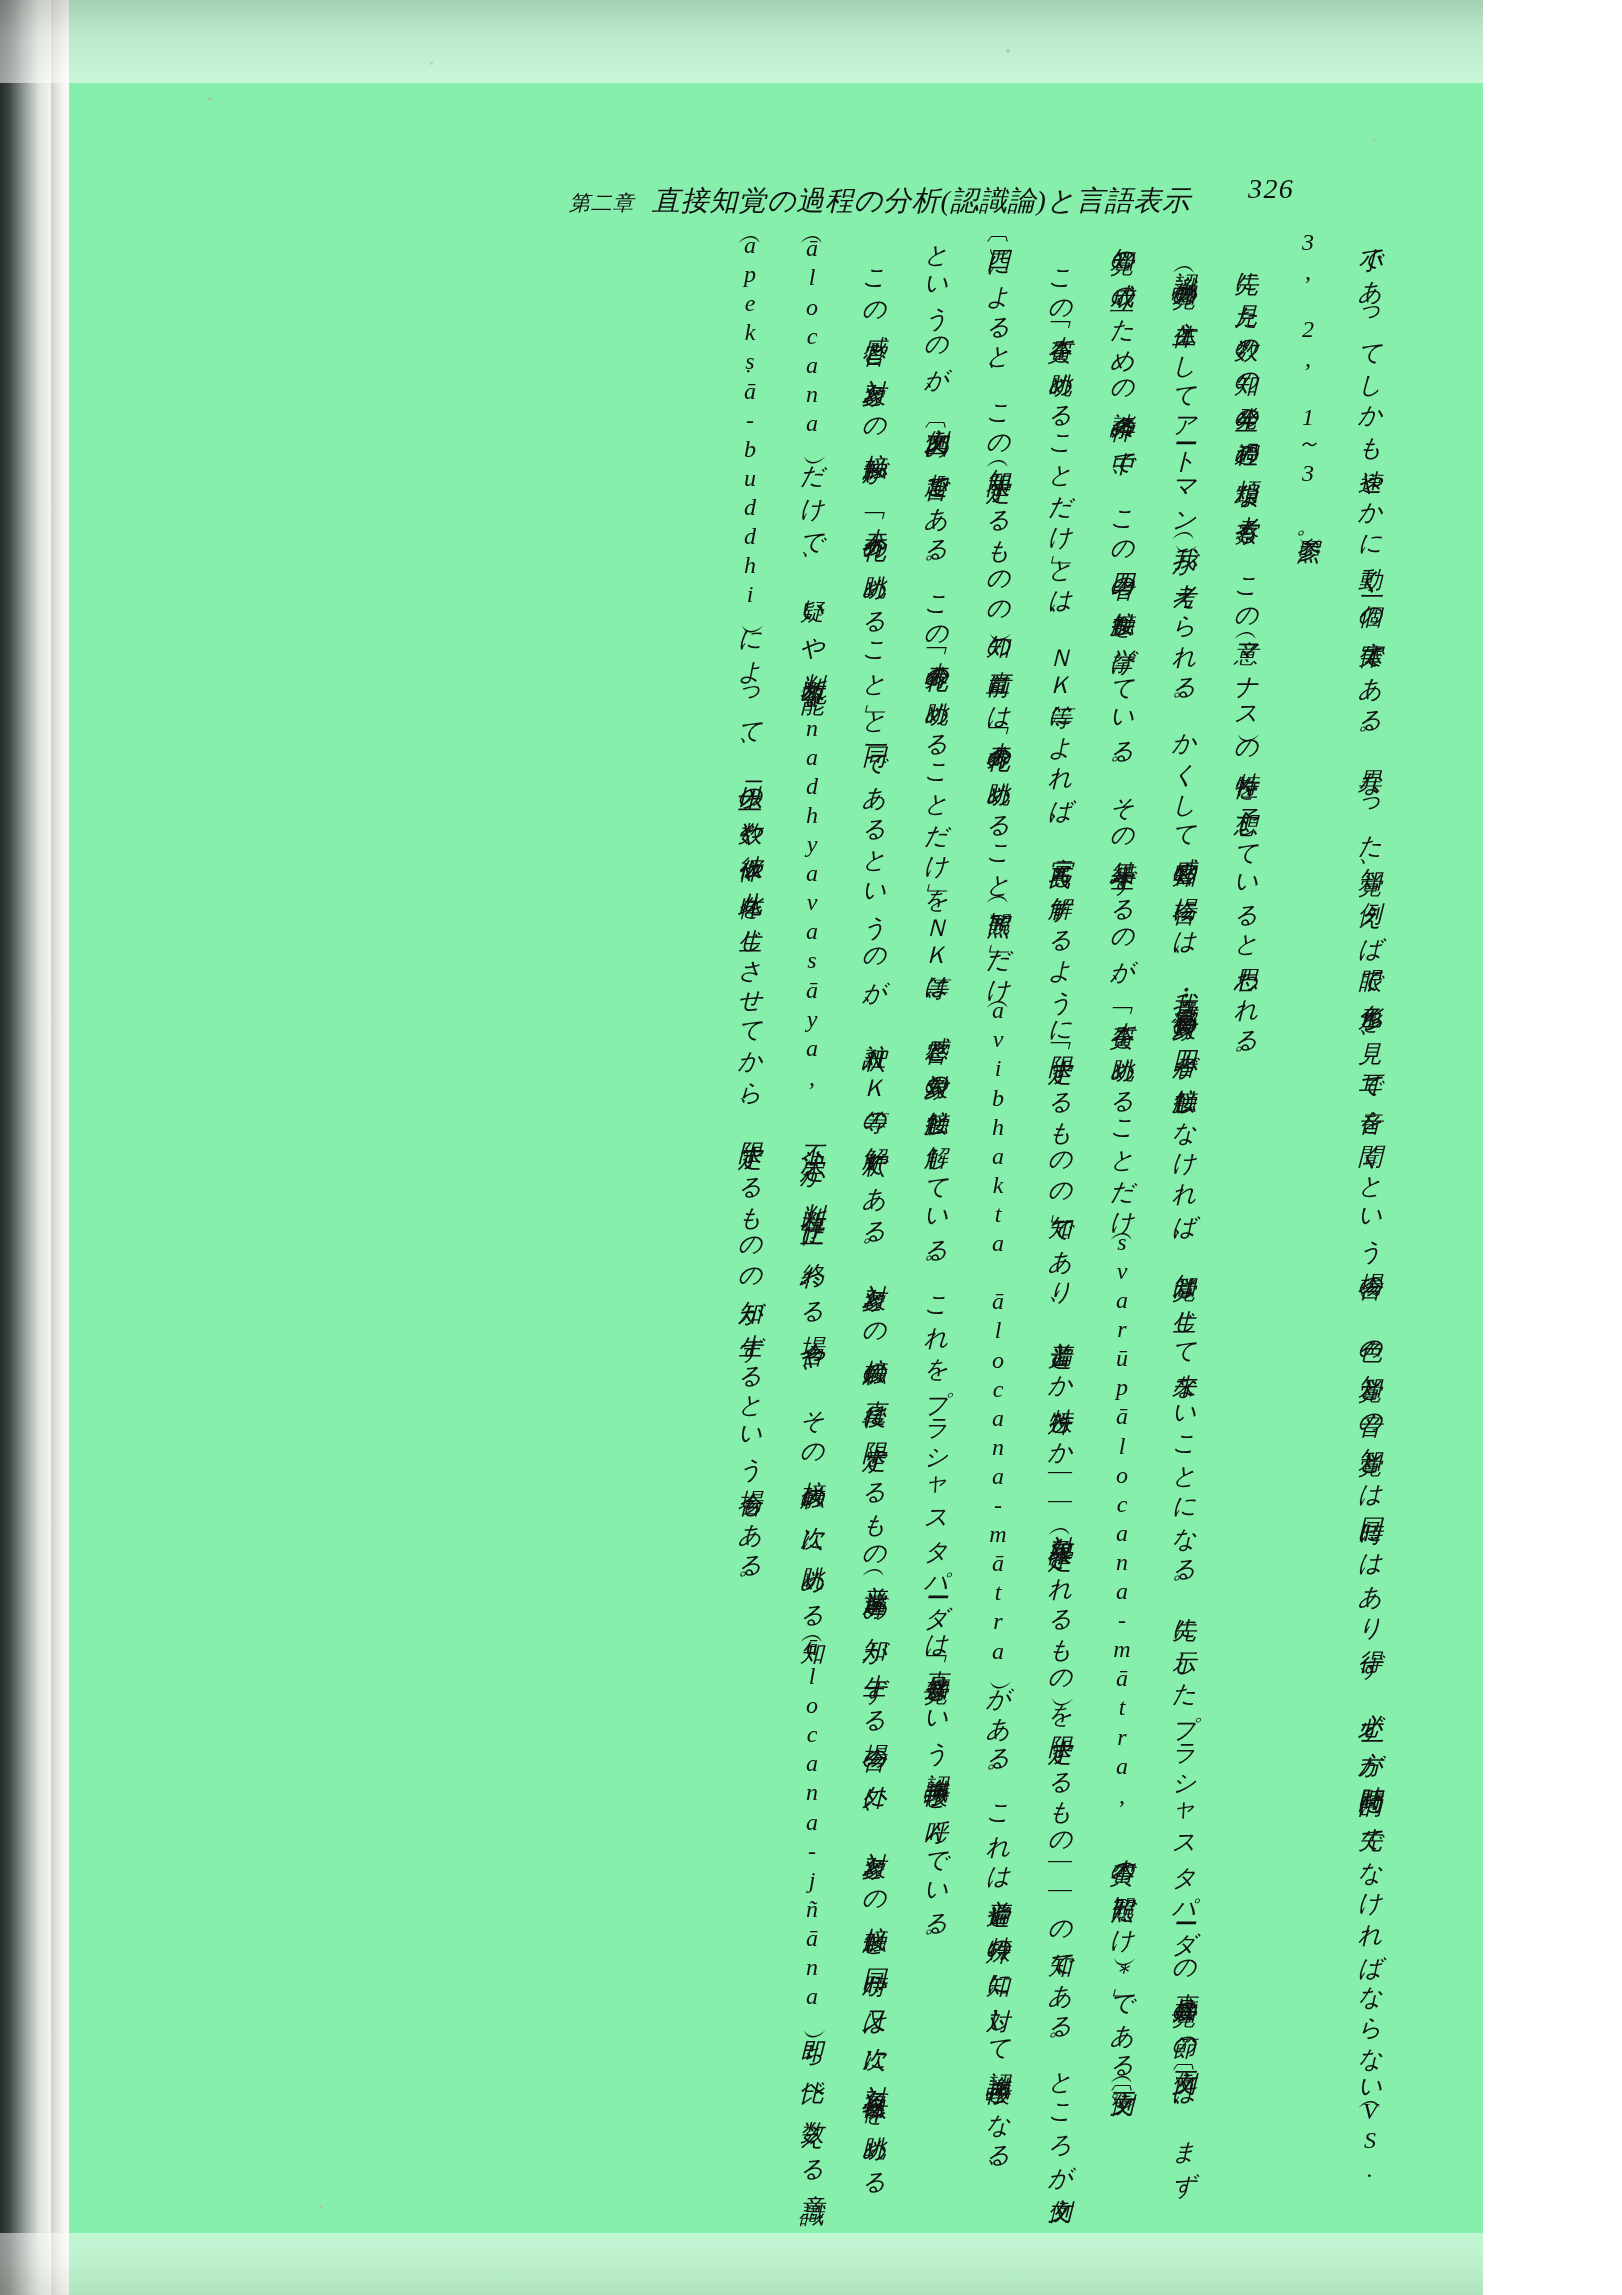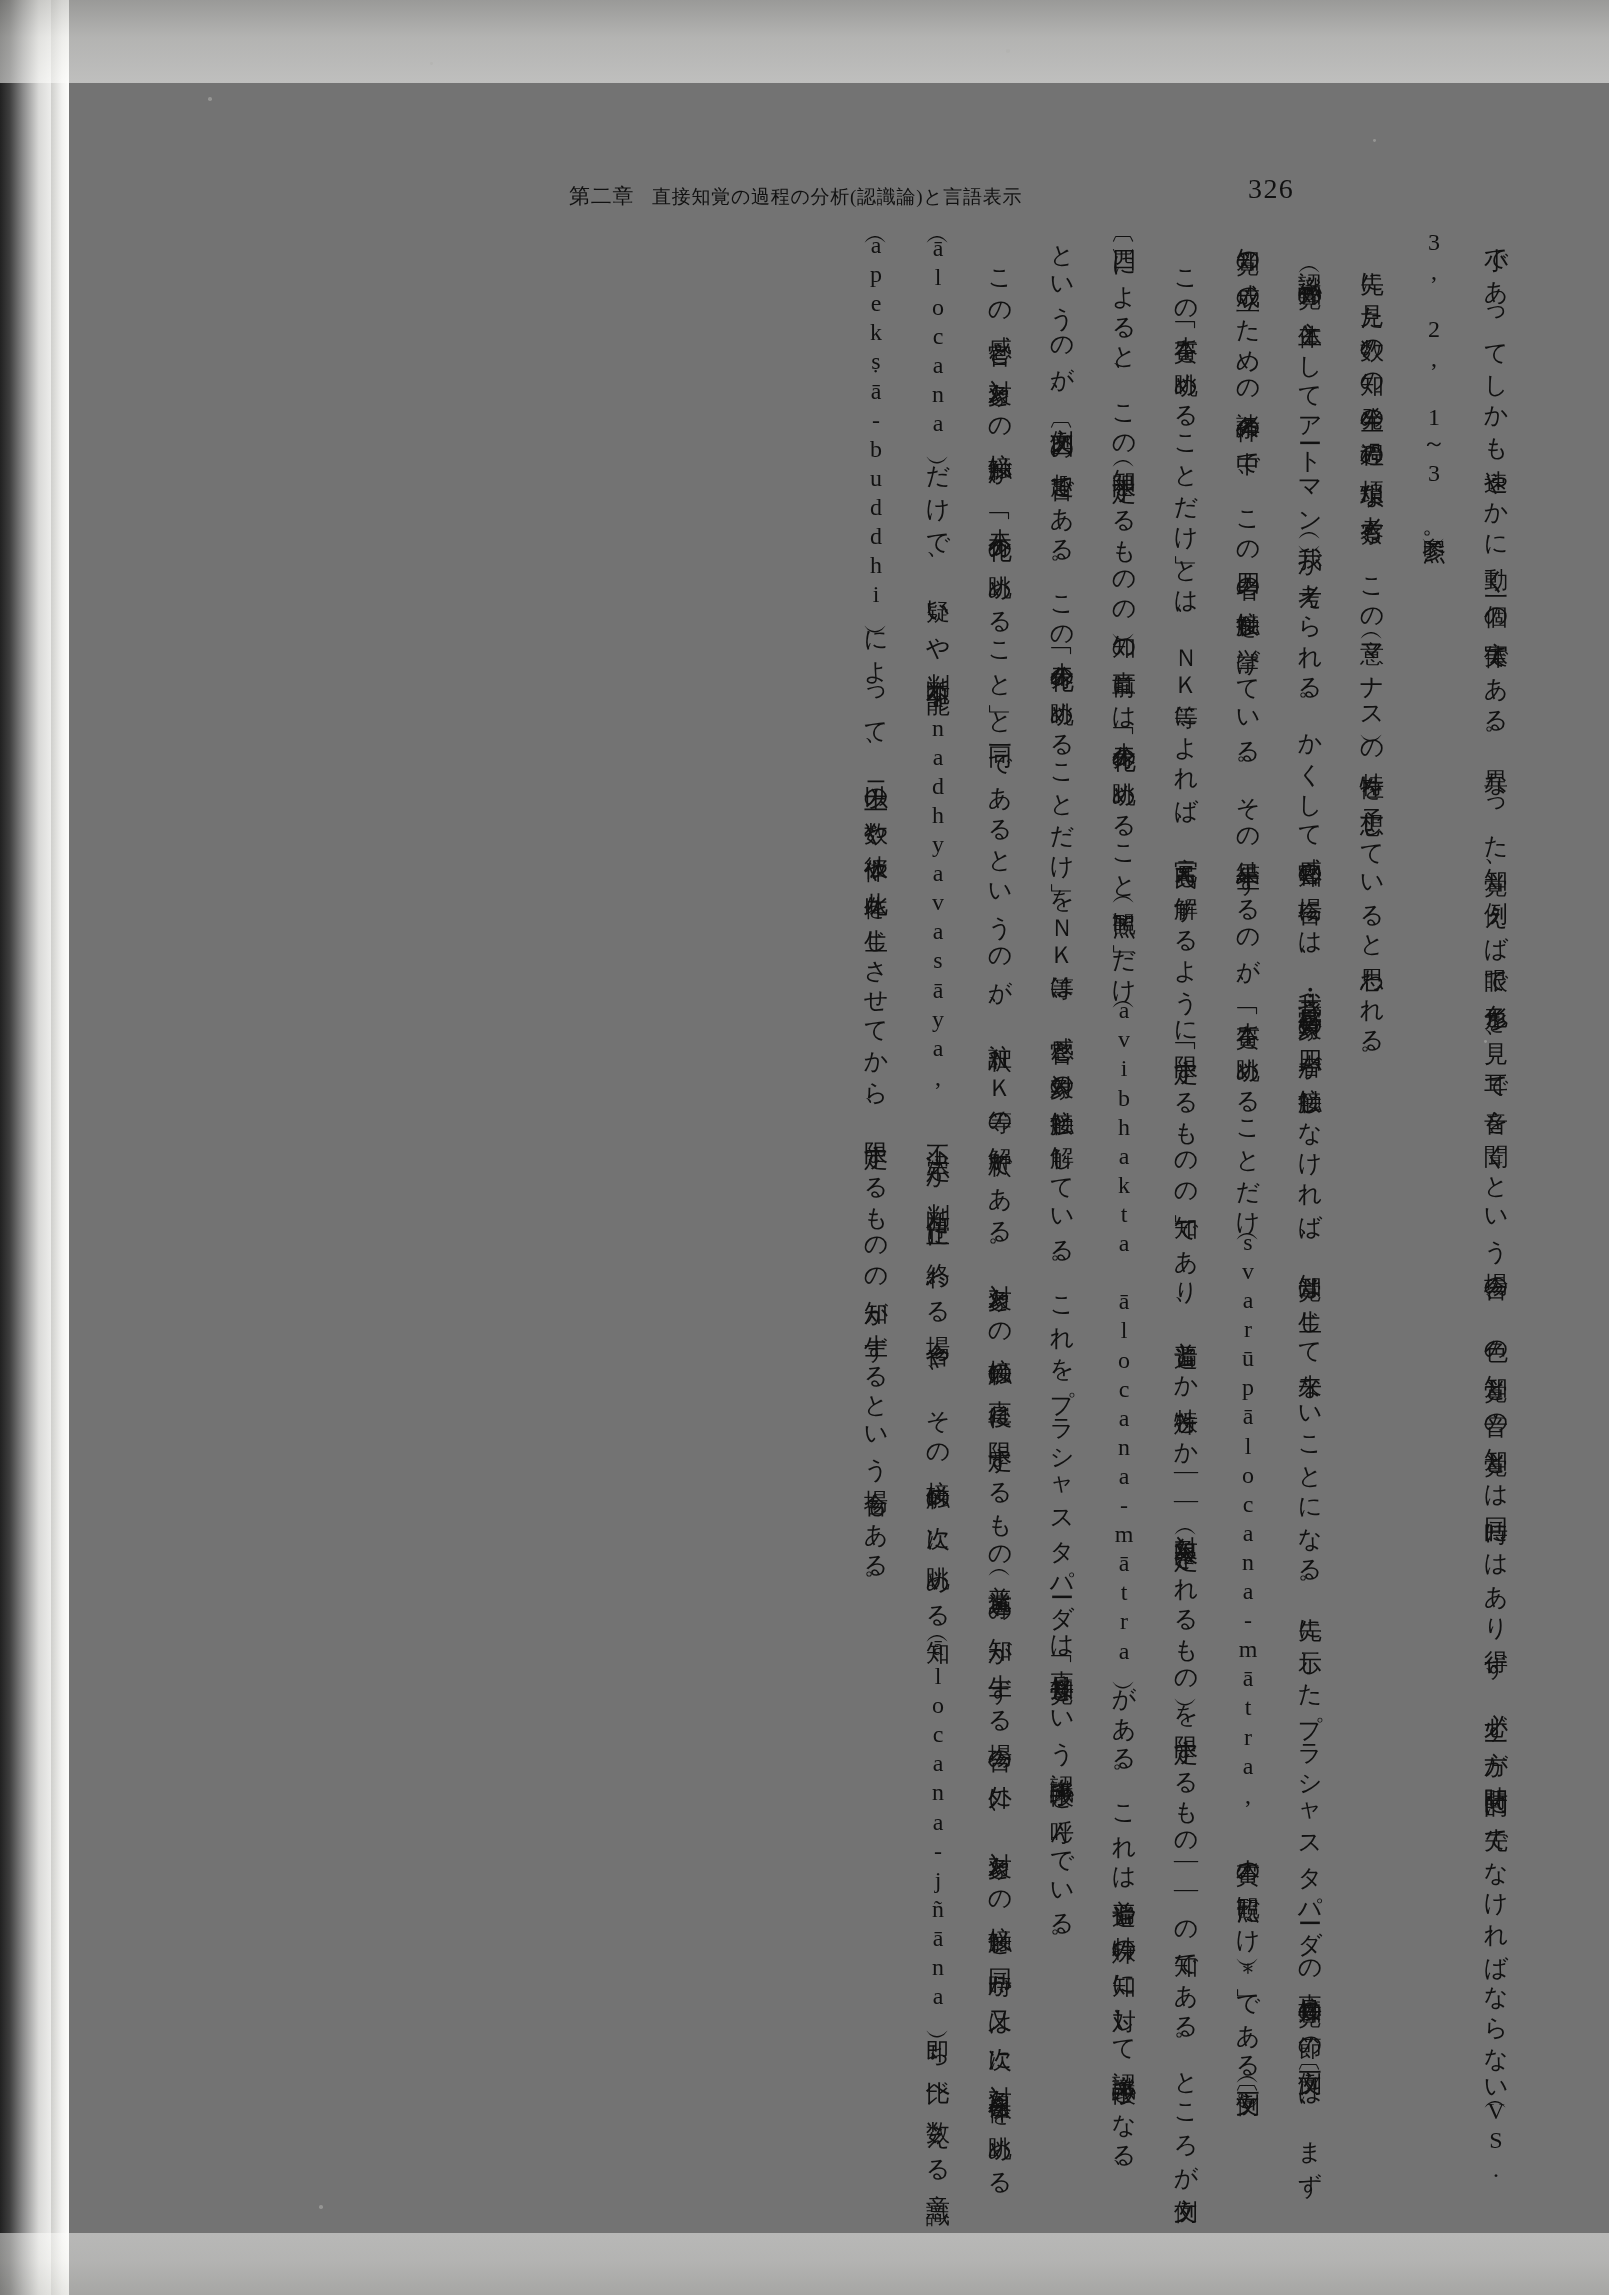--- a/index.html
+++ b/index.html
@@ -6,24 +6,25 @@
     margin: 0;
     padding: 0;
     background: #ffffff;
   }
   body {
     font-family: "Liberation Serif", "DejaVu Serif", serif;
     color: #111111;
   }
   .page {
     position: relative;
-    width: 1609px;
+    width: 1483px;
     height: 2295px;
-    background: #737373;
+    background: #86efac;
     overflow: hidden;
+    font-style: italic;
   }
   
   .scan-edge-left {
     position: absolute;
     left: 0; top: 0;
     width: 54px; height: 2295px;
     background: linear-gradient(to right, #1a1a1a 0%, #3a3a3a 18%, #8a8a8a 42%, #e2e2e0 72%, #fdfdfb 100%);
     opacity: .92;
   }
   .scan-edge-left2 {
@@ -63,21 +64,21 @@
     align-items: baseline;
     justify-content: flex-start;
     gap: 18px;
   }
   .header-chapter {
     font-size: 21px;
     letter-spacing: 0.7px;
     white-space: nowrap;
   }
   .header-title {
-    font-size: 19px;
+    font-size: 28px;
     letter-spacing: 0.7px;
     white-space: nowrap;
   }
   .page-number {
     position: absolute;
     top: 173px;
     left: 1248px;
     font-size: 28px;
     font-family: "Liberation Serif", serif;
     letter-spacing: 1.4px;

